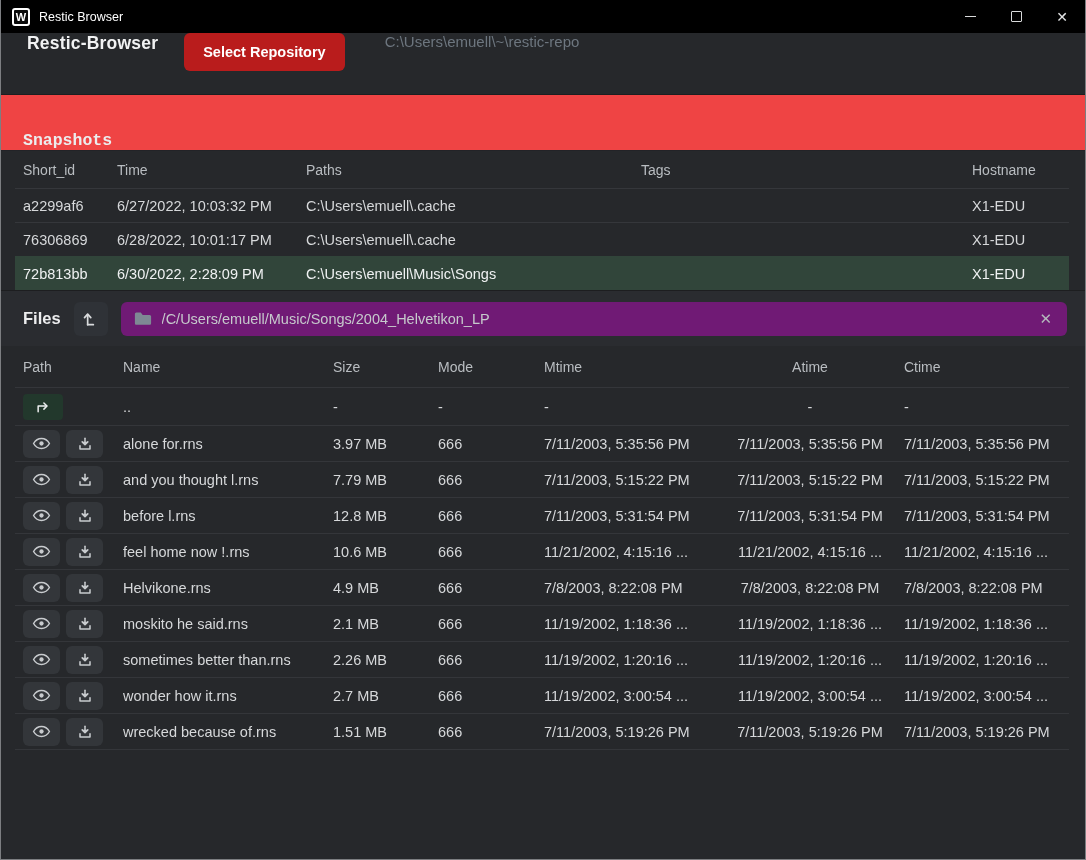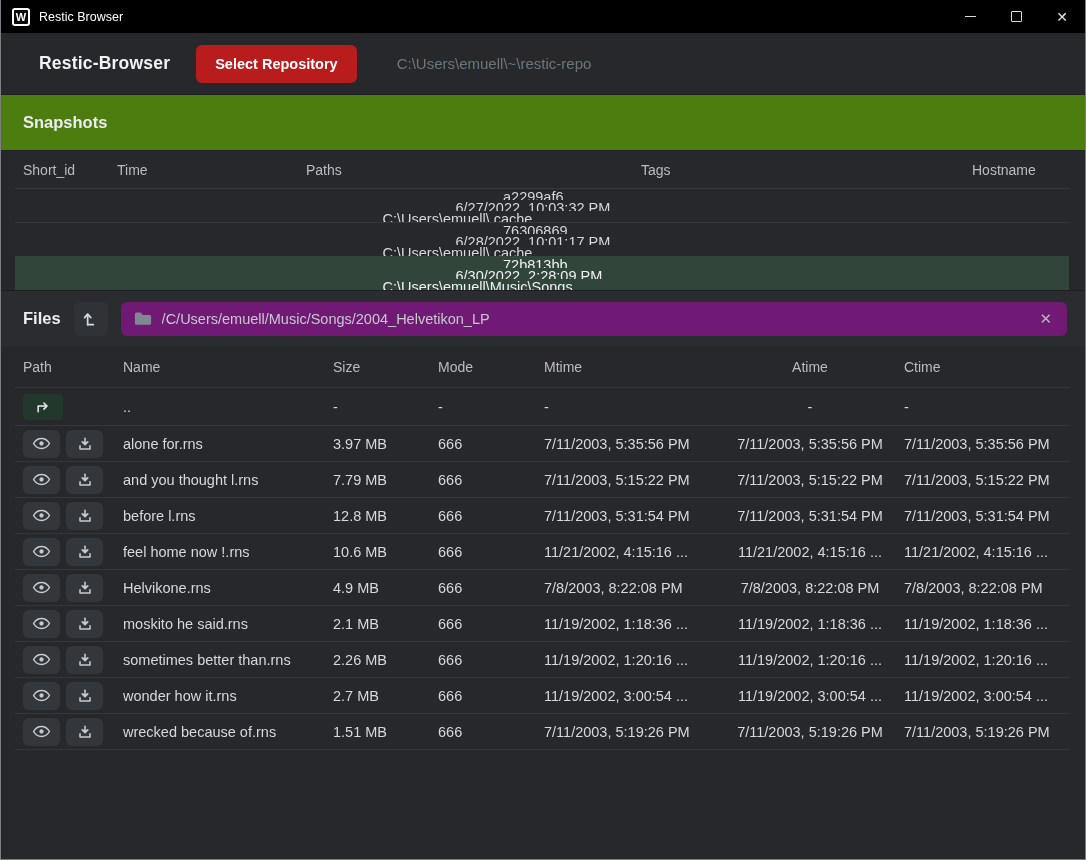--- a/index.html
+++ b/index.html
@@ -18,41 +18,41 @@
               display:flex; align-items:center; justify-content:center; }
   .window-title { color:#fff; font-size:12.5px; }
   .titlebar-controls { display:flex; height:33px; }
   .tb-btn { width:46px; height:33px; display:flex; align-items:center;
             justify-content:center; background:transparent; border:none; cursor:default; }
   .glyph-min { width:11px; border-top:1.5px solid #d9dadb; display:block; }
   .glyph-max { width:11px; height:11px; border:1.4px solid #d9dadb; border-radius:1px; display:block; }
   .glyph-close { color:#e4e5e6; font-size:14px; line-height:1; }
 
   
-  .toolbar { flex:0 0 62px; display:flex; align-items:center; padding:0 38px;
+  .toolbar { flex:0 0 62px; display:flex; align-items:flex-start; padding:0 26px;
              border-bottom:1px solid #1d1e20; background:#26282b; }
   .app-title { font-size:17.5px; font-weight:bold; color:#f1f2f3; margin-right:26px; letter-spacing:.2px; }
   .green-btn { background:#b91c1c; color:#fff; font-weight:bold; font-size:14.5px;
                font-family:inherit; border:none; border-radius:6px; padding:11px 19px;
                margin-right:40px; }
   .repo-path { color:#6d767f; font-size:15px; }
 
   
-  .section-band { display:flex; align-items:center; padding:0 22px; background:#4d7c0f; }
+  .section-band { display:flex; align-items:flex-end; padding:0 22px; background:#ef4444;font-family:Liberation Mono, monospace; }
   .snapshots-band { flex:0 0 56px; border-bottom:1px solid #222327; }
   .section-title { font-size:16.5px; font-weight:bold; color:#ecedee; }
 
   
   .cell { padding-left:8px; white-space:nowrap; overflow:hidden; text-overflow:ellipsis; }
 
   
   .snap-header { display:flex; align-items:center; height:37px; margin:0 16px 0 14px;
                  color:#b9bdc1; font-size:14px; }
   .snap-row { display:flex; align-items:center; height:34px; margin:0 16px 0 14px;
-              border-top:1px solid #35373b; color:#d6d8da; font-size:14.5px;flex-direction:column; }
+              border-top:1px solid #35373b; color:#d6d8da; font-size:14.5px; }
   .snap-row.selected { background:#31453a; border-top-color:#31453a; color:#eff1f2; }
   .sc1 { width:94px; } .sc2 { width:189px; } .sc3 { width:335px; }
   .sc4 { width:331px; } .sc5 { flex:1; }
 
   
   .files-bar { flex:0 0 56px; display:flex; align-items:center; gap:13px;
                padding:0 18px 0 22px; background:#2a2c30; border-top:1px solid #1d1e20; }
   .up-btn { width:34px; height:34px; background:#2f3237; border:none; border-radius:6px;
             display:flex; align-items:center; justify-content:center; }
   .path-bar { flex:1; height:34px; background:#701a75; border-radius:6px;

